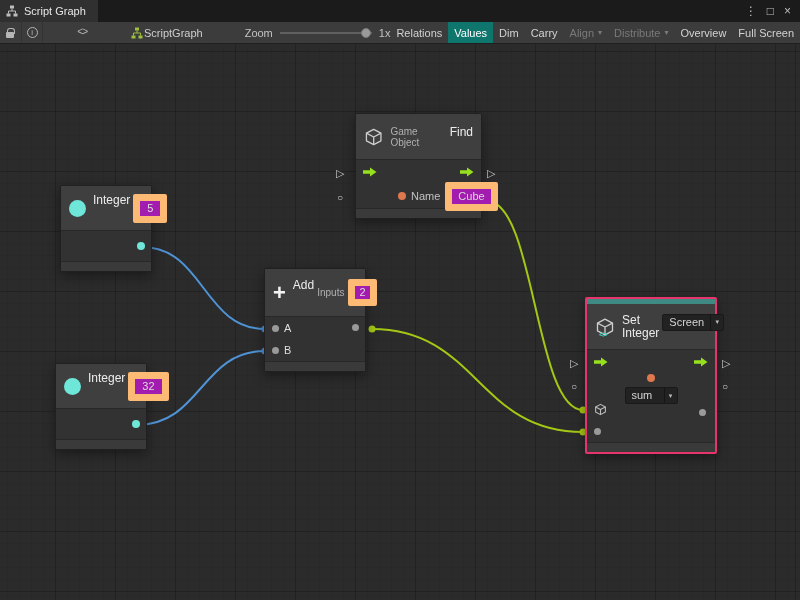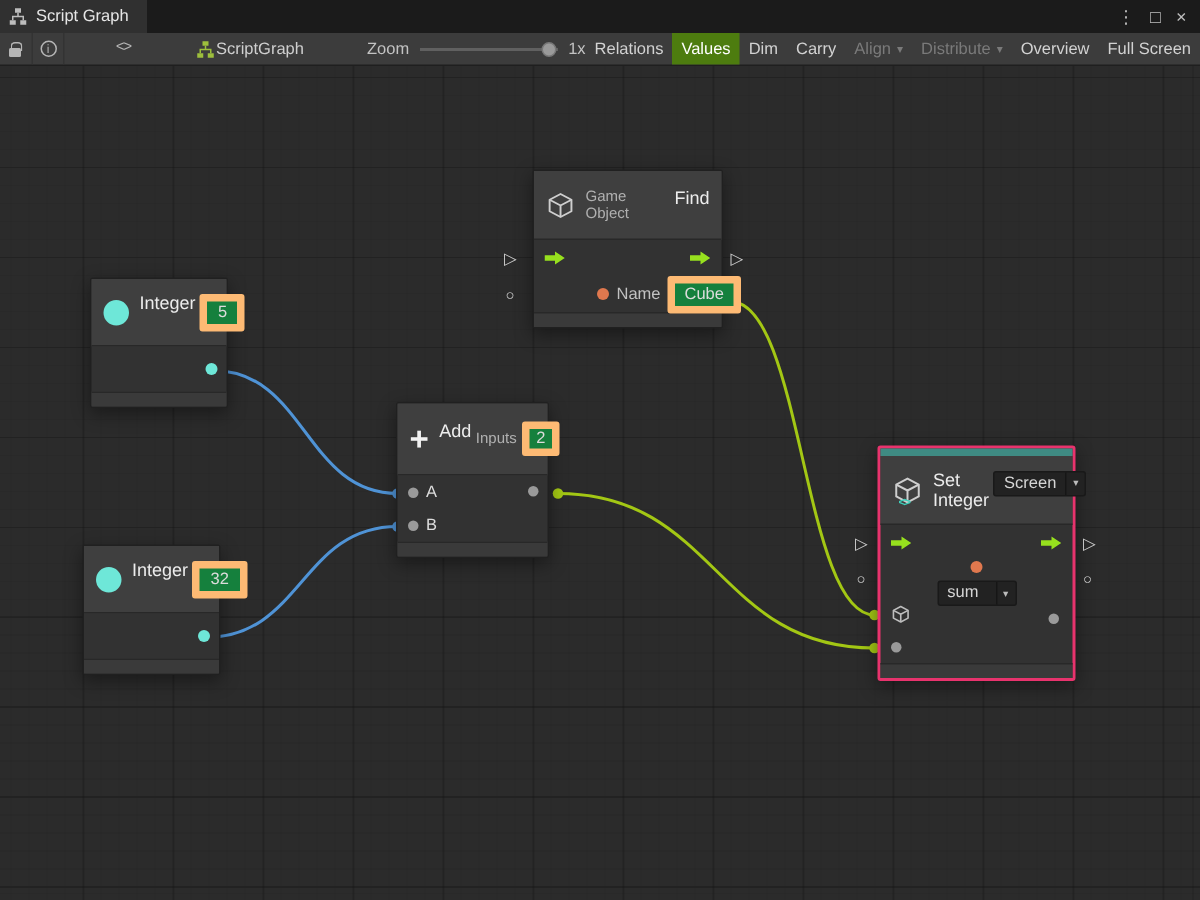--- a/index.html
+++ b/index.html
@@ -20,21 +20,21 @@
   .lock { width:8px; height:6px; background:#b5b5b5; border-radius:1px; position:relative; margin-top:4px; }
   .lock:before { content:""; position:absolute; left:1px; top:-4px; width:6px; height:5px; border:1.5px solid #b5b5b5; border-bottom:none; border-radius:3px 3px 0 0; }
   .circle-i { width:11px; height:11px; border:1px solid #b5b5b5; border-radius:50%; font-size:8px; line-height:9px; text-align:center; color:#b5b5b5; }
   .code-glyph { font-family:"Liberation Mono", monospace; font-size:10px; color:#b5b5b5; letter-spacing:-1px; }
   .graph-label { display:flex; align-items:center; gap:1px; margin-left:32px; padding:0 6px; color:#cfcfcf; }
   .zoom-wrap { display:flex; align-items:center; margin-left:36px; color:#c3c3c3; }
   .zoom-track { width:92px; height:2px; background:#606060; position:relative; margin:0 7px; }
   .zoom-handle { position:absolute; right:1px; top:-4px; width:10px; height:10px; border-radius:50%; background:#9a9a9a; border:1px solid #777; }
   .tb-buttons { margin-left:auto; display:flex; align-items:stretch; }
   .tbtn { display:flex; align-items:center; padding:0 6px; gap:3px; color:#d2d2d2; cursor:default; white-space:nowrap; }
-  .tbtn.active { background:#4d7c0f; color:#fff; }
+  .tbtn.active { background:#0f766e; color:#fff; }
   .tbtn.disabled { color:#7a7a7a; }
   .dd { font-size:8px; margin-left:1px; }
 
   
   .canvas { position:relative; width:800px; height:556px; overflow:hidden; background:#2b2b2b;
     background-image:
       repeating-linear-gradient(0deg,  rgba(0,0,0,.16) 0 1px, transparent 1px 60px),
       repeating-linear-gradient(90deg, rgba(0,0,0,.16) 0 1px, transparent 1px 60px),
       repeating-linear-gradient(0deg,  rgba(0,0,0,.045) 0 1px, transparent 1px 12px),
       repeating-linear-gradient(90deg, rgba(0,0,0,.045) 0 1px, transparent 1px 12px);
@@ -48,21 +48,21 @@
   .hcol { display:flex; flex-direction:row; gap:3px; justify-content:center; }
   .ntitle { font-size:12px; color:#ececec; line-height:13px; }
   .nsub { font-size:10px; color:#b0b0b0; line-height:11px; }
   .node-footer { height:10px; background:#3a3a3a; border-top:1px solid #282828; }
   .port-row { display:flex; align-items:center; gap:5px; padding:0 7px; position:relative; }
   .dot { border-radius:50%; flex:0 0 auto; }
   .dot.gray { width:7px; height:7px; background:#9a9a9a; }
   .dot.orange { width:8px; height:8px; background:var(--port-object); }
   .dot.teal { width:8px; height:8px; background:var(--port-integer); }
   .big-circle { width:17px; height:17px; border-radius:50%; background:var(--port-integer); flex:0 0 auto; }
-  .field { background:#15803d; border:5px solid #fdba74; border-radius:2px; padding:1px 6px; color:#dcdcdc; font-size:11px; line-height:13px; }
+  .field { background:#a21caf; border:7px solid #fdba74; border-radius:2px; padding:1px 6px; color:#dcdcdc; font-size:11px; line-height:13px; }
   .field.num { padding:1px 7px; align-self:flex-start; }
   .dropdown { display:inline-flex; align-items:stretch; background:#222; border:1px solid #191919; border-radius:2px; color:#d5d5d5; }
   .dropdown .txt { padding:1px 6px; font-size:11px; line-height:13px; }
   .dropdown .arr { width:13px; display:flex; align-items:center; justify-content:center; font-size:7px; border-left:1px solid #161616; color:#bbb; }
   .plus-glyph { font-size:22px; font-weight:700; color:#f2f2f2; line-height:20px; }
   .flow-arrow path { fill:var(--flow-arrow); }
   .cube-icon path { fill:none; stroke:#cecece; stroke-width:1.6; stroke-linejoin:round; }
   .cube-mini path { stroke:#bdbdbd; stroke-width:2; }
   .var-icon { position:relative; width:20px; height:20px; flex:0 0 auto; }
   .var-icon .angles { position:absolute; left:4px; bottom:-2px; font-size:8px; font-weight:700; color:#3fd0bc; background:transparent; letter-spacing:-1px; }

